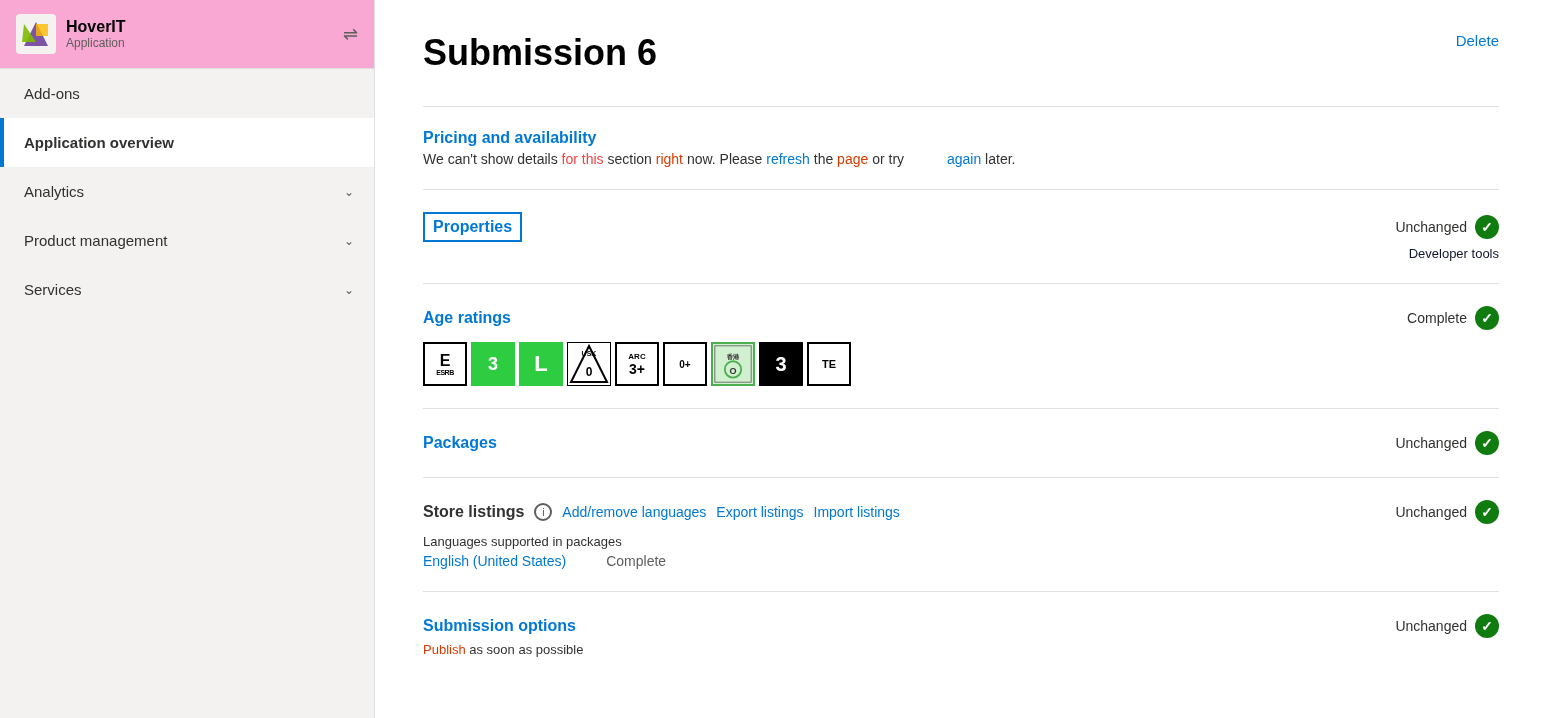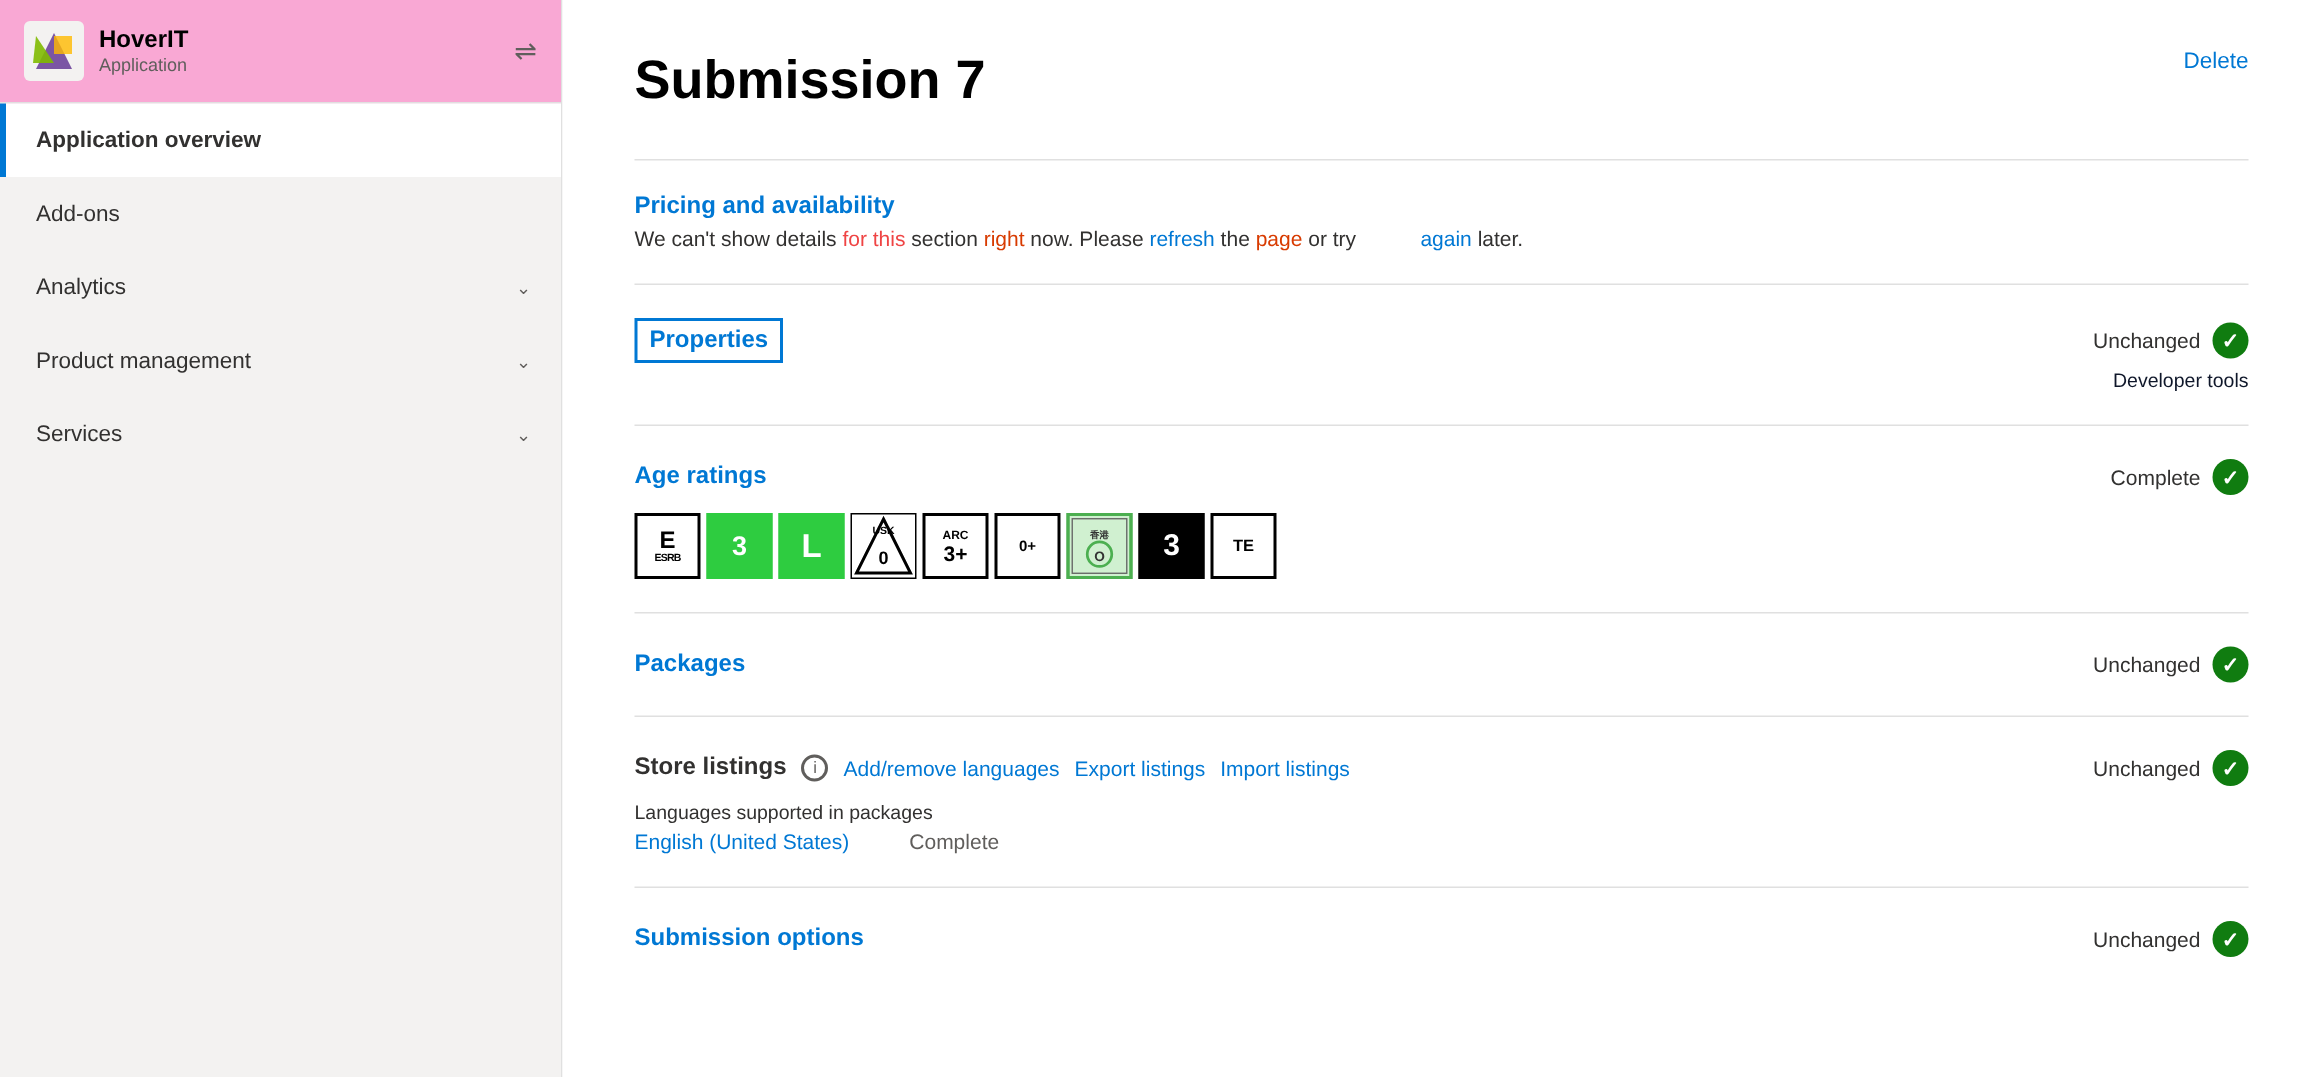--- a/index.html
+++ b/index.html
@@ -304,44 +304,44 @@
       </svg>
       <div>
         <div class="sidebar-app-name">HoverIT</div>
         <div class="sidebar-app-type">Application</div>
       </div>
     </div>
     <div class="sidebar-switch-icon">⇌</div>
   </div>
 
   <nav class="sidebar-nav">
+    <div class="sidebar-nav-item">
+      <span>Add-ons</span>
+    </div>
     <div class="sidebar-nav-item active">
       <span>Application overview</span>
-    </div>
-    <div class="sidebar-nav-item">
-      <span>Add-ons</span>
     </div>
     <div class="sidebar-nav-item">
       <span>Analytics</span>
       <span class="chevron">⌄</span>
     </div>
     <div class="sidebar-nav-item">
       <span>Product management</span>
       <span class="chevron">⌄</span>
     </div>
     <div class="sidebar-nav-item">
       <span>Services</span>
       <span class="chevron">⌄</span>
     </div>
   </nav>
 </div>
 
 <div class="main">
   <div class="main-header">
-    <h1 class="main-title">Submission 7</h1>
+    <h1 class="main-title">Submission 6</h1>
     <a class="delete-link">Delete</a>
   </div>
 
   <div class="section">
     <div class="section-header-row">
       <a class="section-title">Pricing and availability</a>
     </div>
     <div class="error-text">
       We can't show details <span class="highlight-for">for</span> <span class="highlight-for">this</span> section <span class="highlight-right">right</span> now. Please <span class="highlight-refresh">refresh</span> the <span class="highlight-page">page</span> or try <span class="highlight-again">again</span> later.
     </div>
@@ -445,15 +445,18 @@
   </div>
 
   <div class="section">
     <div class="section-header-row">
       <a class="section-title">Submission options</a>
       <div class="status-badge">
         <span>Unchanged</span>
         <span class="status-icon-green">✓</span>
       </div>
     </div>
+    <div class="submission-sub">
+      <span class="highlight-publish">Publish</span> as soon as possible
+    </div>
   </div>
 
 </div>
 
 </body></html>

